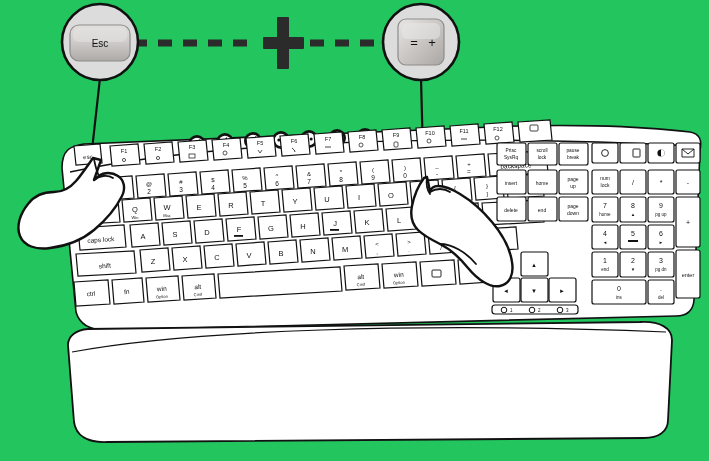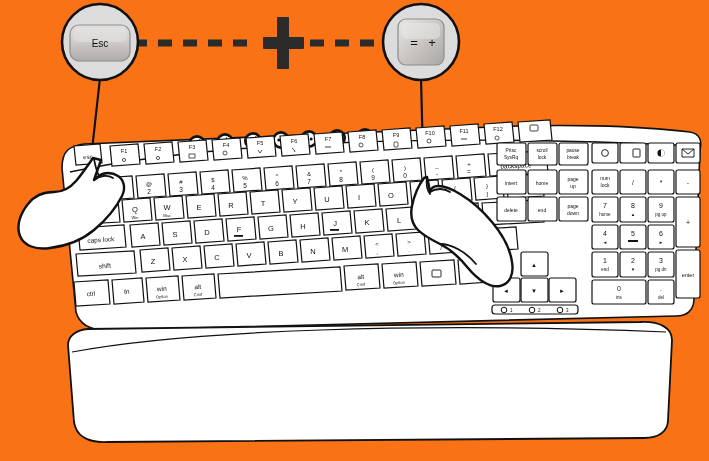--- a/index.html
+++ b/index.html
@@ -1,17 +1,17 @@
 <!DOCTYPE html>
 <html><head>
 <meta charset="utf-8">
 <style>
   html,body{margin:0;padding:0;background:#ffffff;}
   body{width:709px;height:461px;overflow:hidden;font-family:"Liberation Sans",sans-serif;}
-  #stage{position:relative;width:709px;height:461px;background:#f97316;}
+  #stage{position:relative;width:709px;height:461px;background:#22c55e;}
   #stage svg{position:absolute;left:0;top:0;}
   .kcap{font-family:"Liberation Sans",sans-serif;fill:#111;}
 </style>
 </head>
 <body>
 
 <div id="stage">
 
 <svg width="709" height="461" viewBox="0 0 709 461" xmlns="http://www.w3.org/2000/svg">
 

